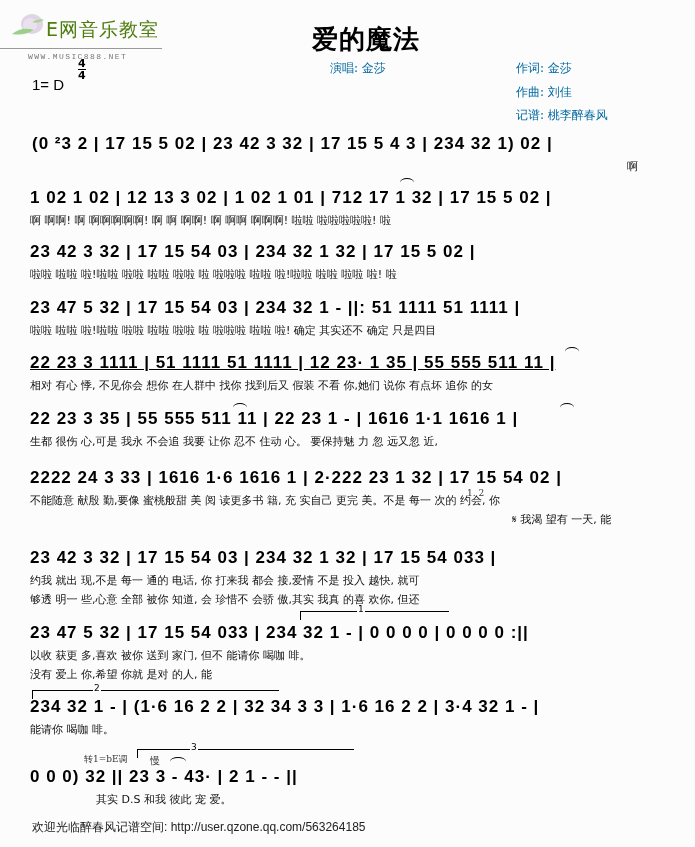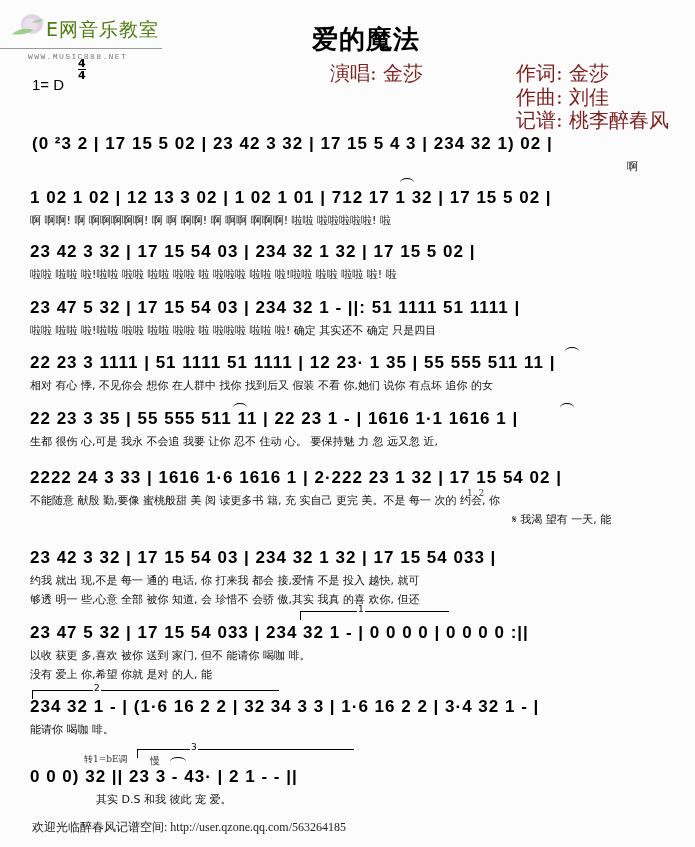--- a/index.html
+++ b/index.html
@@ -7,29 +7,29 @@
          font-family:"DejaVu Sans", sans-serif; color:#000; }
   .abs { position:absolute; }
   .logo-text { left:46px; top:17px; font-size:19px; color:#4d7c0f; letter-spacing:1px; }
   .logo-leaf { left:10px; top:12px; width:36px; height:26px; }
   .logo-line { left:0; top:48px; width:162px; height:1px; background:#999; }
   .logo-url { left:28px; top:52px; font-size:8px; color:#777; letter-spacing:1.4px; font-family:Liberation Mono, monospace; }
   .key { left:32px; top:76px; font-size:15px; font-family:"Liberation Sans", sans-serif; }
   .time-sig { left:78px; top:58px; font-size:11px; font-weight:bold; line-height:11px; text-align:center; }
   .time-sig .bar { border-top:1px solid #000; }
   .title { left:312px; top:22px; font-size:26px; font-weight:bold; font-family:"DejaVu Serif", serif; letter-spacing:1px; }
-  .credit { font-size:20px; font-family:"DejaVu Serif", serif; color:#7f1d1d; }
+  .credit { font-size:12px; font-family:"DejaVu Serif", serif; color:#0369a1; }
   .notes { position:absolute; font-family:"Liberation Sans", sans-serif; font-weight:bold; font-size:17px;
            white-space:pre; letter-spacing:1px; }
   .lyric { position:absolute; font-size:11px; white-space:pre; color:#111; }
   .slur { position:absolute; height:8px; border-top:1.2px solid #000; border-radius:50% 50% 0 0; }
   .volta { position:absolute; height:8px; border-top:1px solid #000; border-left:1px solid #000; font-size:9px; }
   .volta span { position:absolute; top:-8px; background:#fcfcfc; padding:0 1px; }
   .small { position:absolute; font-size:9px; color:#333; white-space:pre; font-family:"DejaVu Serif", serif; }
-  .footer { left:32px; top:819px; font-size:12px; font-family:Liberation Serif, serif; color:#222; }
+  .footer { left:32px; top:819px; font-size:12px; font-family:Liberation Sans, sans-serif; color:#222; }
 </style>
 </head>
 <body>
 
 <svg class="abs logo-leaf" viewBox="0 0 36 26">
   <ellipse cx="22" cy="12" rx="11" ry="10" fill="#d9c8e0" opacity="0.8"></ellipse>
   <ellipse cx="20" cy="13" rx="7" ry="7" fill="#eae0ee"></ellipse>
   <path d="M2 22 Q12 14 24 18 Q14 24 2 22Z" fill="#9ccf8a"></path>
   <path d="M22 10 Q30 6 34 8 Q28 12 22 10Z" fill="#a6d495"></path>
 </svg>
@@ -51,21 +51,21 @@
 
 <div id="score">
     <div class="notes" style="left: 32px; top: 134px;">(0 ²3 2 | 17 15 5 02 | 23 42 3 32 | 17 15 5 4 3 | 234 32 1) 02 |</div>
     <div class="lyric" style="left: 627px; top: 159px;">啊</div>
     <div class="notes" style="left: 30px; top: 188px;">1 02 1 02 | 12 13 3 02 | 1 02 1 01 | 712 17 1 32 | 17 15 5 02 |</div>
     <div class="lyric" style="left: 30px; top: 213px;">啊 啊啊! 啊 啊啊啊啊啊! 啊 啊 啊啊! 啊 啊啊 啊啊啊! 啦啦 啦啦啦啦啦! 啦</div>
     <div class="notes" style="left: 30px; top: 242px;">23 42 3 32 | 17 15 54 03 | 234 32 1 32 | 17 15 5 02 |</div>
     <div class="lyric" style="left: 30px; top: 267px;">啦啦 啦啦 啦!啦啦 啦啦 啦啦 啦啦 啦 啦啦啦 啦啦 啦!啦啦 啦啦 啦啦 啦! 啦</div>
     <div class="notes" style="left: 30px; top: 298px;">23 47 5 32 | 17 15 54 03 | 234 32 1 - ||: 51 1111 51 1111 |</div>
     <div class="lyric" style="left: 30px; top: 323px;">啦啦 啦啦 啦!啦啦 啦啦 啦啦 啦啦 啦 啦啦啦 啦啦 啦! 确定 其实还不 确定 只是四目</div>
-    <div class="notes" style="left: 30px; top: 353px;">22 23 3 1111 | 51 1111 51 1111 | 12 23· 1 35 | 55 555 511 11 |</div>
+    <div class="notes" style="left: 30px; top: 353px; text-decoration: underline;">22 23 3 1111 | 51 1111 51 1111 | 12 23· 1 35 | 55 555 511 11 |</div>
     <div class="lyric" style="left: 30px; top: 378px;">相对 有心 悸, 不见你会 想你 在人群中 找你 找到后又 假装 不看 你,她们 说你 有点坏 追你 的女</div>
     <div class="notes" style="left: 30px; top: 409px;">22 23 3 35 | 55 555 511 11 | 22 23 1 - | 1616 1·1 1616 1 |</div>
     <div class="lyric" style="left: 30px; top: 434px;">生都 很伤 心,可是 我永 不会追 我要 让你 忍不 住动 心。 要保持魅 力 忽 远又忽 近,</div>
     <div class="notes" style="left: 30px; top: 468px;">2222 24 3 33 | 1616 1·6 1616 1 | 2·222 23 1 32 | 17 15 54 02 |</div>
     <div class="lyric" style="left: 30px; top: 493px;">不能随意 献殷 勤,要像 蜜桃般甜 美 阅 读更多书 籍, 充 实自己 更完 美。不是 每一 次的 约会, 你</div>
     <div class="lyric" style="left: 512px; top: 512px;">𝄋 我渴 望有 一天, 能</div>
     <div class="notes" style="left: 30px; top: 548px;">23 42 3 32 | 17 15 54 03 | 234 32 1 32 | 17 15 54 033 |</div>
     <div class="lyric" style="left: 30px; top: 573px;">约我 就出 现,不是 每一 通的 电话, 你 打来我 都会 接,爱情 不是 投入 越快, 就可</div>
     <div class="lyric" style="left: 30px; top: 592px;">够透 明一 些,心意 全部 被你 知道, 会 珍惜不 会骄 傲,其实 我真 的喜 欢你, 但还</div>
     <div class="notes" style="left: 30px; top: 623px;">23 47 5 32 | 17 15 54 033 | 234 32 1 - | 0 0 0 0 | 0 0 0 0 :||</div>

